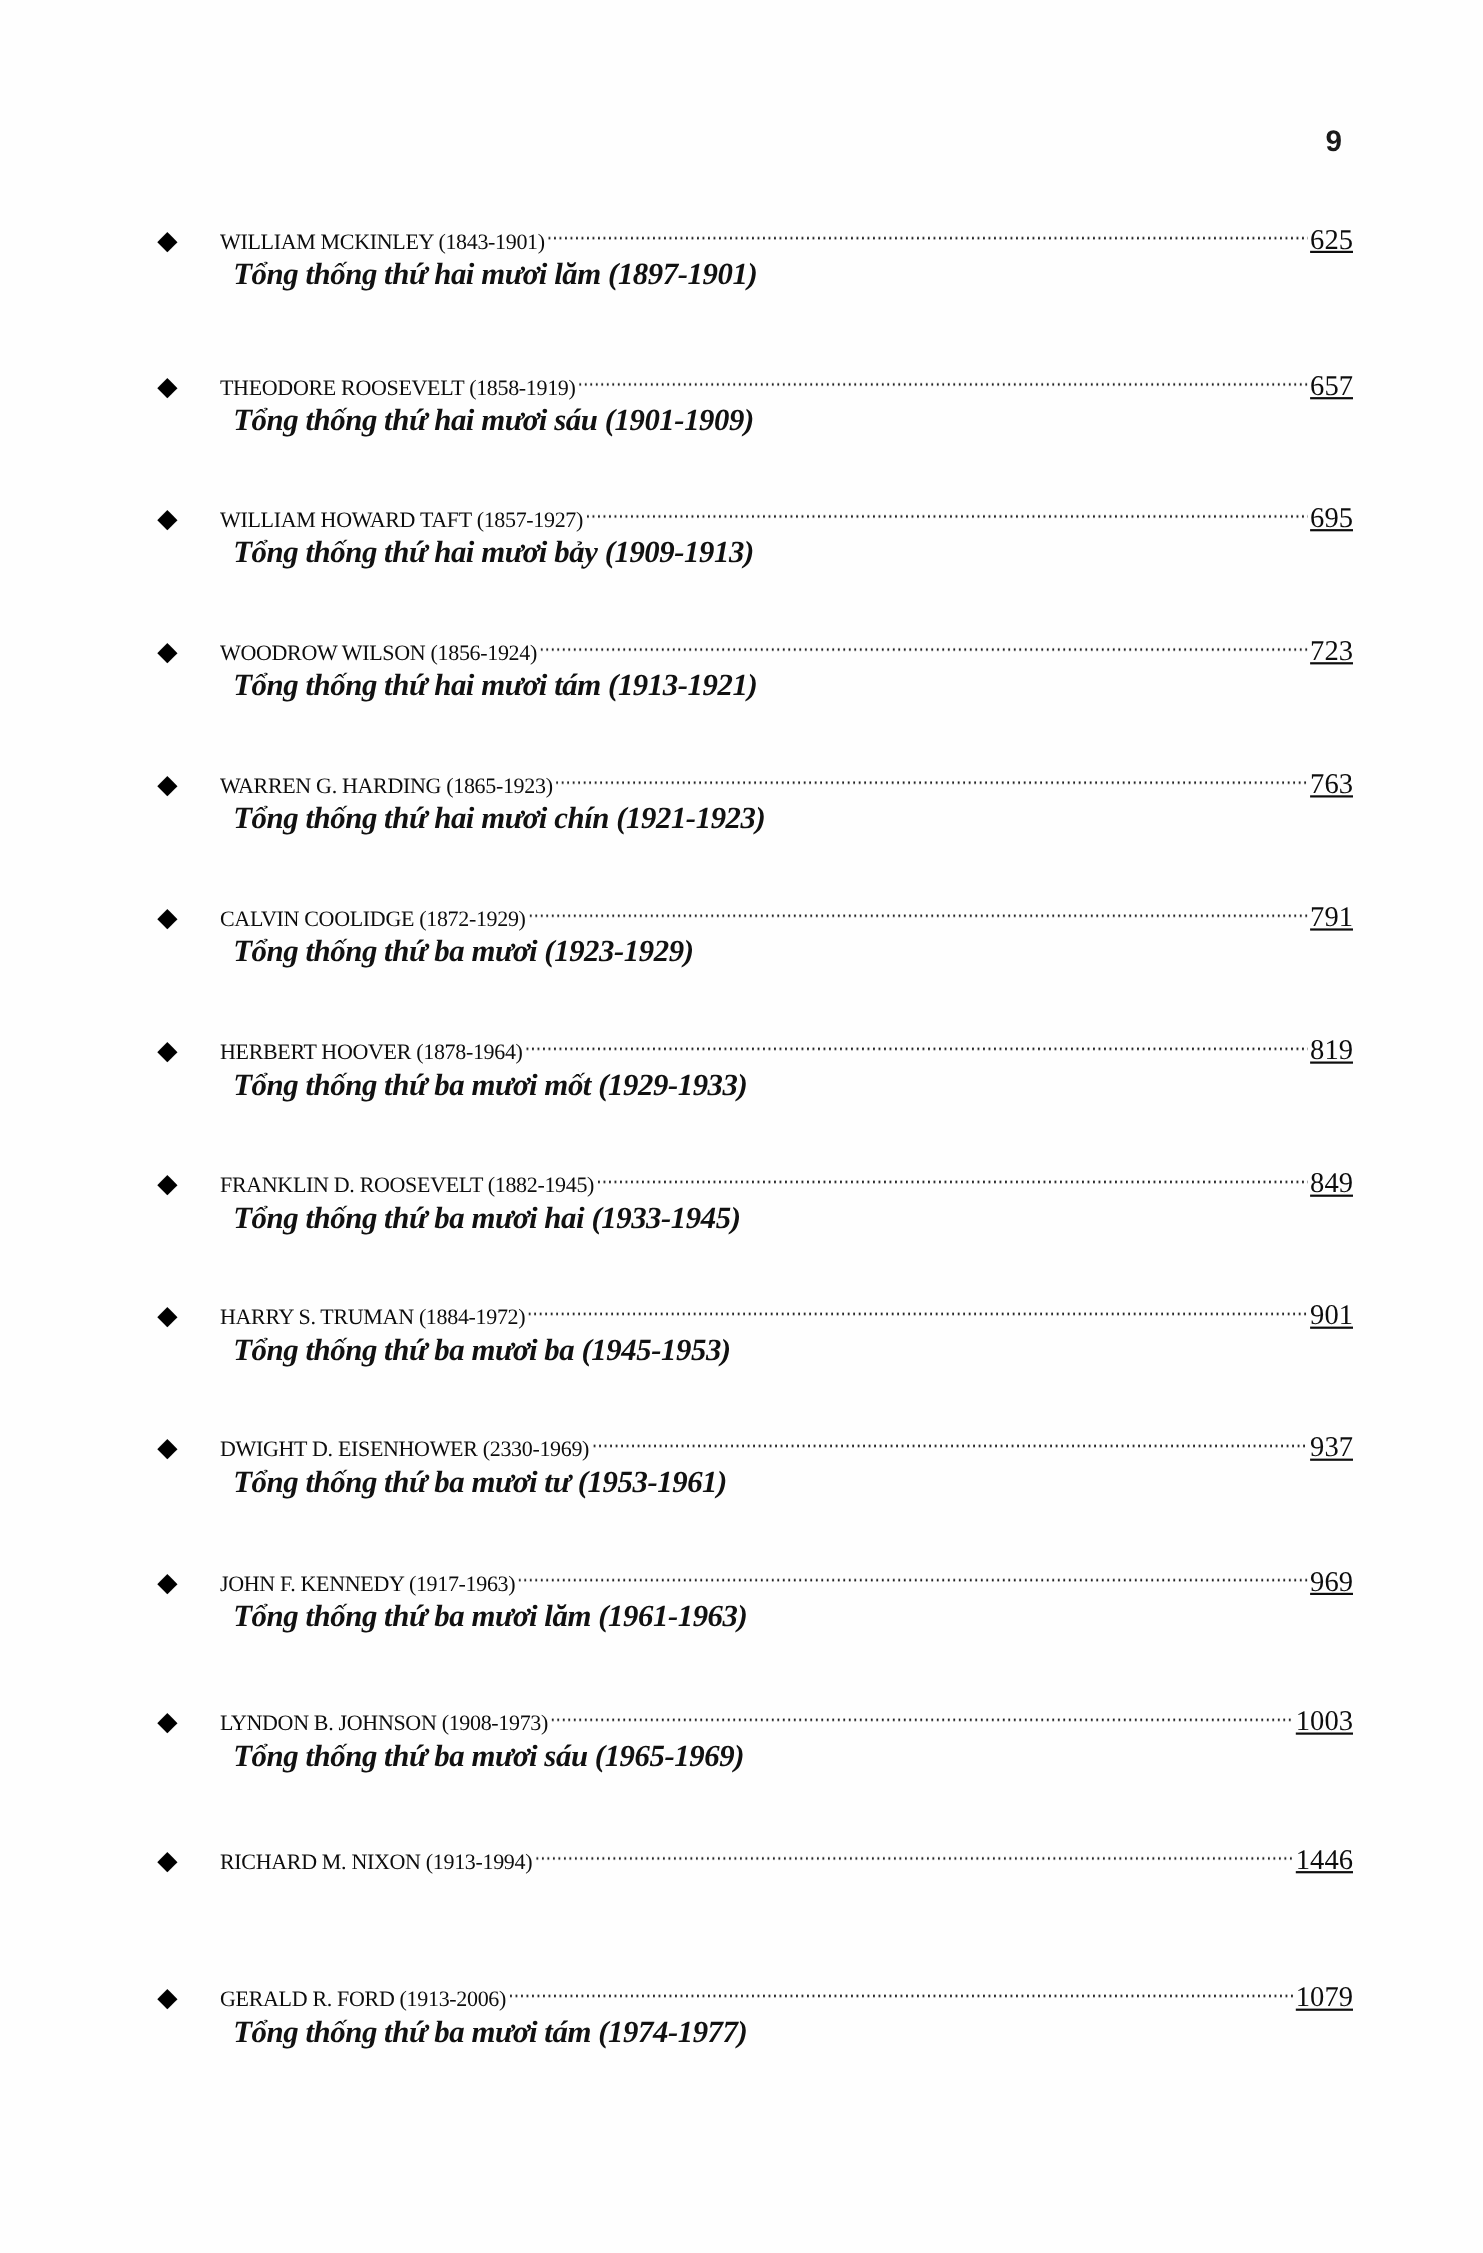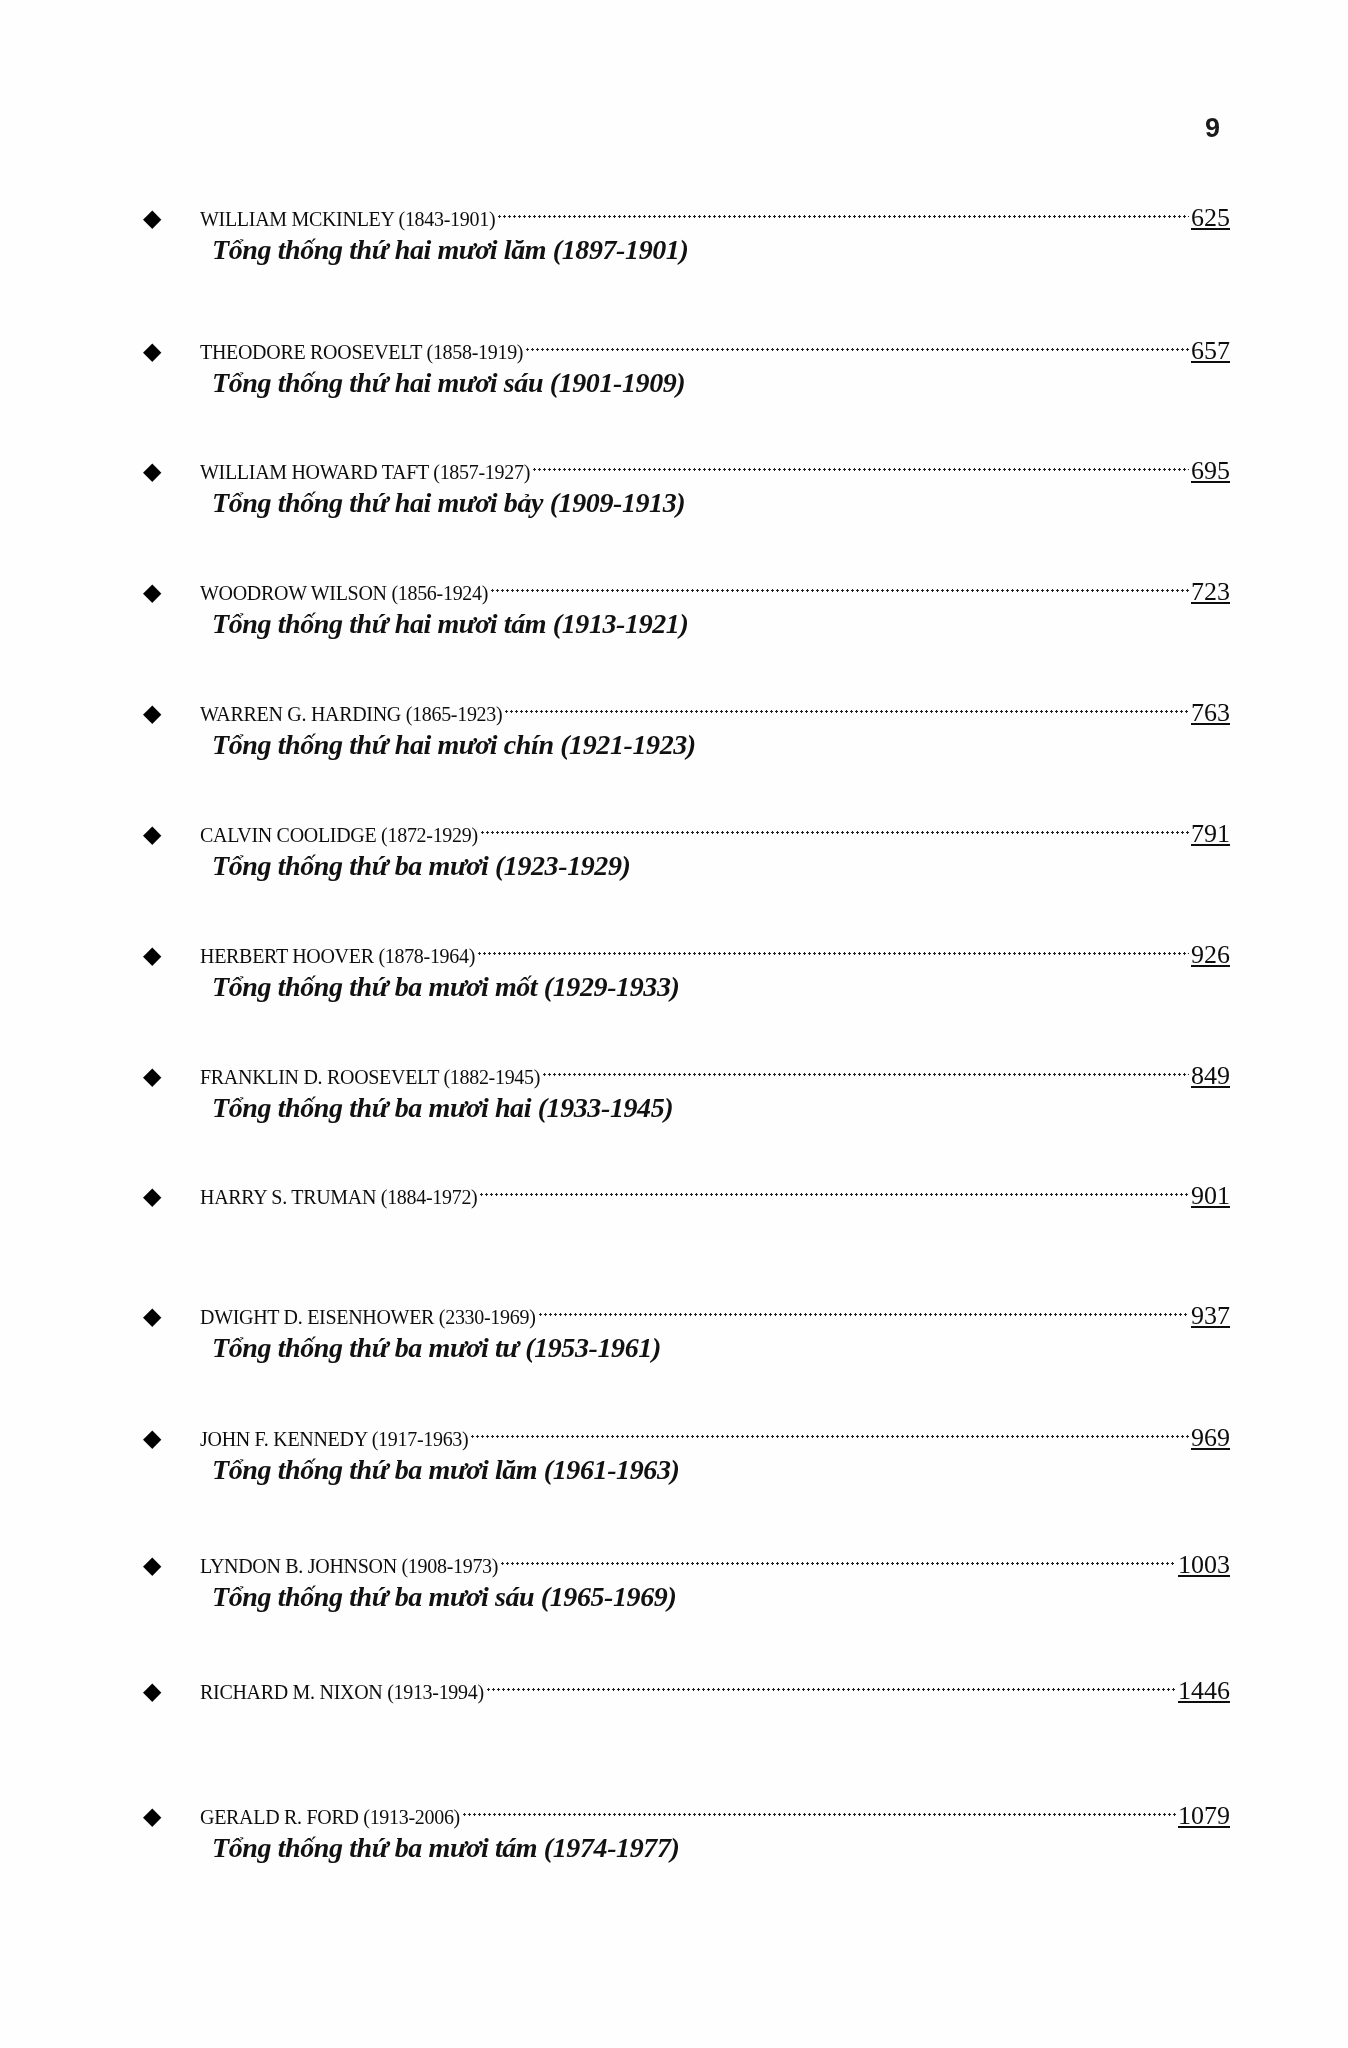--- a/index.html
+++ b/index.html
@@ -164,21 +164,21 @@
       <span class="page">791</span>
     </div>
     <div class="line2">Tổng thống thứ ba mươi (1923-1929)</div>
   </div>
 
   <div class="entry" style="top:737px">
     <div class="line1">
       <span class="bullet">◆</span>
       <span class="name">HERBERT HOOVER (1878-1964)</span>
       <span class="leader"></span>
-      <span class="page">926</span>
+      <span class="page">819</span>
     </div>
     <div class="line2">Tổng thống thứ ba mươi mốt (1929-1933)</div>
   </div>
 
   <div class="entry" style="top:858px">
     <div class="line1">
       <span class="bullet">◆</span>
       <span class="name">FRANKLIN D. ROOSEVELT (1882-1945)</span>
       <span class="leader"></span>
       <span class="page">849</span>
@@ -186,20 +186,21 @@
     <div class="line2">Tổng thống thứ ba mươi hai (1933-1945)</div>
   </div>
 
   <div class="entry" style="top:978px">
     <div class="line1">
       <span class="bullet">◆</span>
       <span class="name">HARRY S. TRUMAN (1884-1972)</span>
       <span class="leader"></span>
       <span class="page">901</span>
     </div>
+    <div class="line2">Tổng thống thứ ba mươi ba (1945-1953)</div>
   </div>
 
   <div class="entry" style="top:1098px">
     <div class="line1">
       <span class="bullet">◆</span>
       <span class="name">DWIGHT D. EISENHOWER (2330-1969)</span>
       <span class="leader"></span>
       <span class="page">937</span>
     </div>
     <div class="line2">Tổng thống thứ ba mươi tư (1953-1961)</div>

